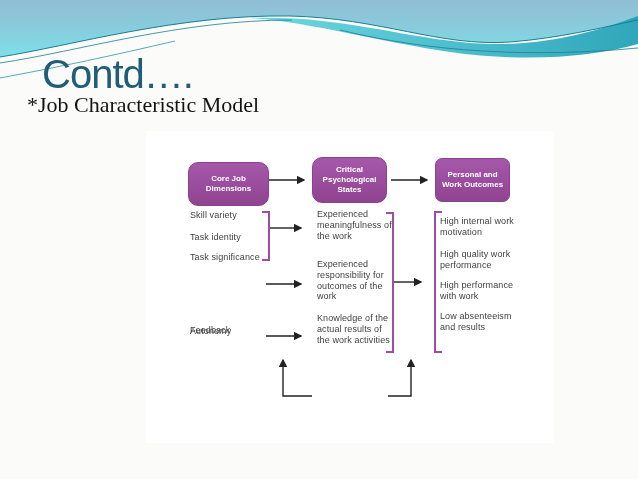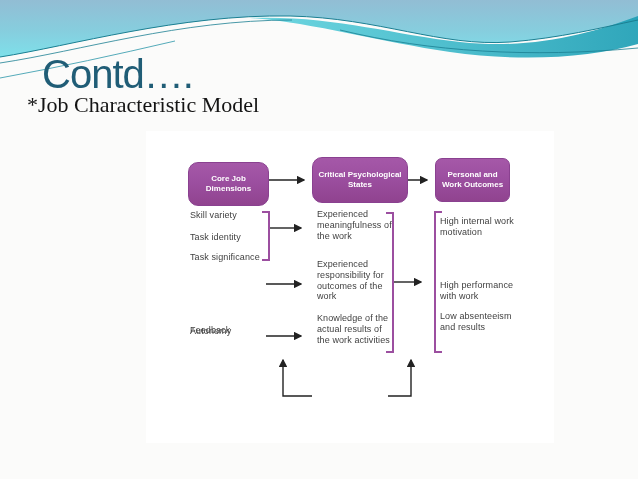--- a/index.html
+++ b/index.html
@@ -32,21 +32,21 @@
   .connectors{position:absolute;left:0;top:0;width:408px;height:312px;}
   .pbox{
     position:absolute;
     background:linear-gradient(180deg,#a558a8 0%,#9c4fa0 45%,#90438f 100%);
     border:1px solid #8a4190;border-radius:10px;
     color:#ffffff;font-weight:bold;font-size:8px;line-height:1.25;
     display:flex;align-items:center;justify-content:center;text-align:center;
     box-sizing:border-box;padding:3px;
   }
   .box-core{left:42px;top:31px;width:81px;height:44px;}
-  .box-crit{left:166px;top:26px;width:96px;height:46px;}
+  .box-crit{left:166px;top:26px;width:75px;height:46px;}
   .box-pers{left:289px;top:27px;width:75px;height:44px;border-radius:7px;}
   .box-growth{left:166px;top:244px;width:76px;height:43px;}
   .dlabel{
     position:absolute;font-size:9px;line-height:1.2;color:#3f3f3f;
     letter-spacing:0.1px;
   }
   .lv{left:44px;}
   .lv1{top:79px;}  .lv2{top:101px;} .lv3{top:121px;} .lv4{top:147px;margin-top:48px;} .lv5{top:194px;}
   .mid{left:171px;width:76px;}
   .mid1{top:78px;} .mid2{top:128px;} .mid3{top:182px;}
@@ -115,16 +115,17 @@
     <div class="dlabel lv lv2">Task identity</div>
     <div class="dlabel lv lv3">Task significance</div>
     <div class="dlabel lv lv4">Autonomy</div>
     <div class="dlabel lv lv5">Feedback</div>
 
     <div class="dlabel mid mid1">Experienced meaningfulness of the work</div>
     <div class="dlabel mid mid2">Experienced responsibility for outcomes of the work</div>
     <div class="dlabel mid mid3">Knowledge of the actual results of the work activities</div>
 
     <div class="dlabel out out1">High internal work motivation</div>
+    <div class="dlabel out out2">High quality work performance</div>
     <div class="dlabel out out3">High performance with work</div>
     <div class="dlabel out out4">Low absenteeism and results</div>
   </div>
 </div>
 
 </body></html>

